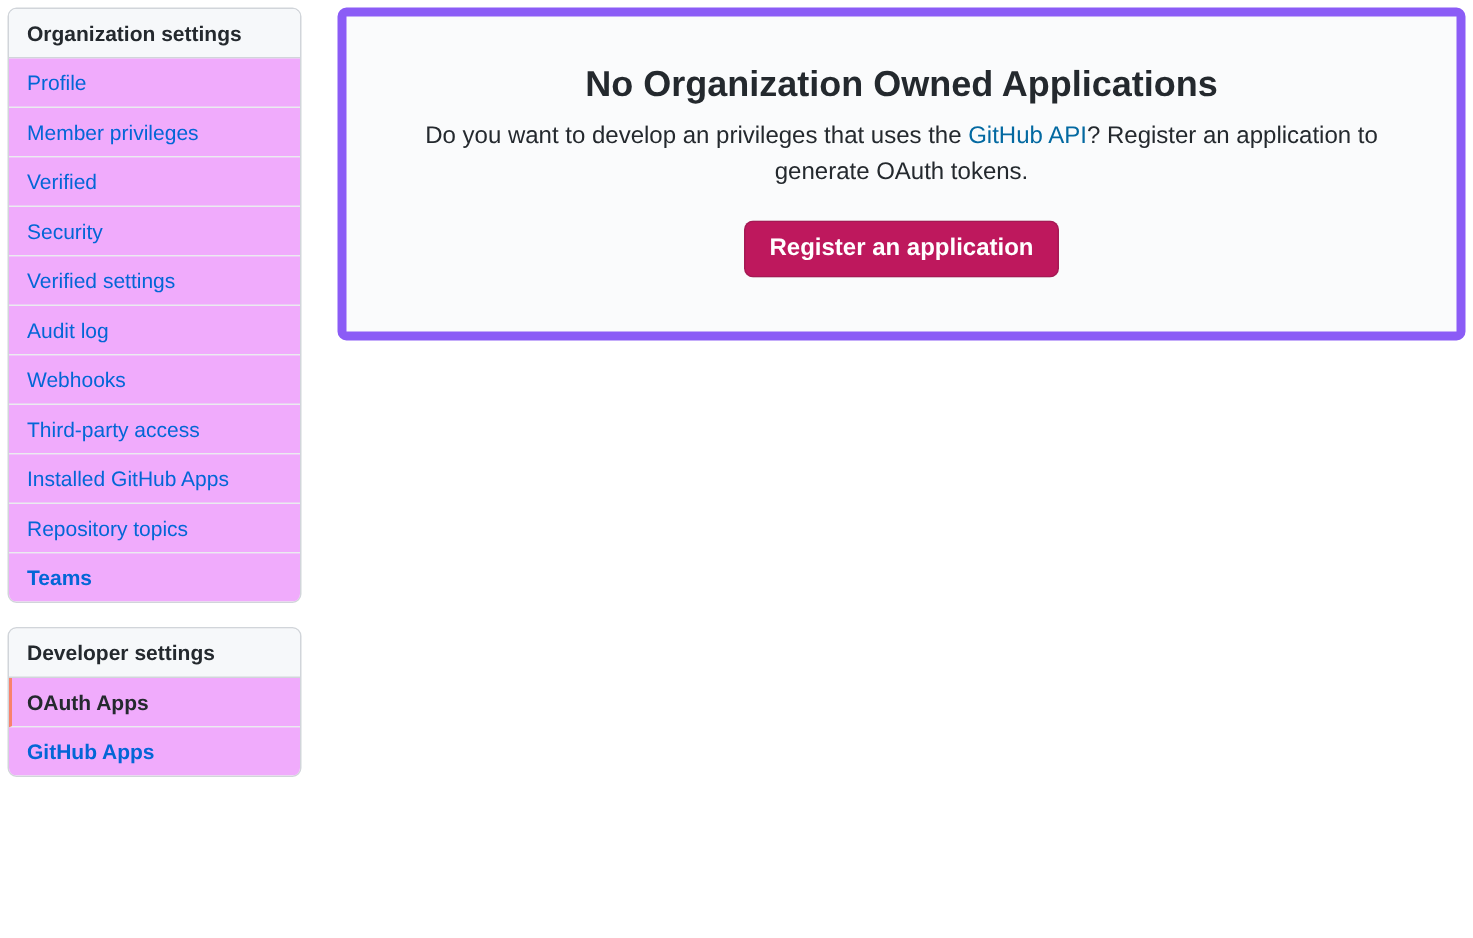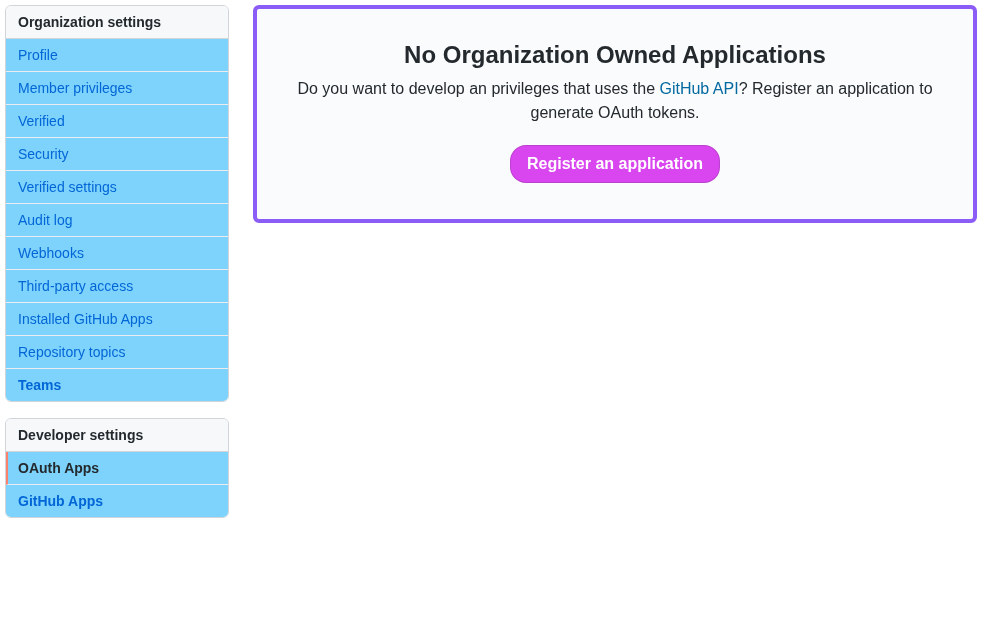--- a/index.html
+++ b/index.html
@@ -13,21 +13,21 @@
       color: #24292e;
       background: #ffffff;
       padding: 5px;
       width: 982px;
     }
     .container {
       display: flex;
       gap: 24px;
     }
     .sidebar {
-      width: 224px;
+      width: 196px;
       flex-shrink: 0;
     }
     .menu-group {
       border: 1px solid #d1d5da;
       border-radius: 6px;
       margin-bottom: 16px;
       overflow: hidden;
     }
     .menu-header {
       padding: 8px 12px;
@@ -38,39 +38,39 @@
       font-size: 14px;
     }
     .menu-item {
       display: block;
       padding: 8px 12px;
       color: #0366d6;
       text-decoration: none;
       cursor: pointer;
       border-bottom: 1px solid #eaecef;
       font-size: 14px;
-      background: #7dd3fc;
+      background: #f0abfc;
     }
     .menu-item:last-child {
       border-bottom: none;
       font-weight: bold;
     }
     .menu-item.active {
       font-weight: 600;
       color: #24292e;
       cursor: default;
       border-left: 2px solid #f9826c;
       padding-left: 10px;
     }
     .main {
       flex: 1;
     }
     .blankslate {
       background: #fafbfc;
-      border: 4px solid #8b5cf6;
+      border: 6px solid #8b5cf6;
       border-radius: 6px;
       padding: 32px 32px 36px;
       text-align: center;
     }
     .blankslate h2 {
       font-size: 24px;
       font-weight: 600;
       color: #24292e;
       margin-bottom: 8px;
     }
@@ -83,23 +83,23 @@
     .blankslate a.inline-link {
       color: #0369a1;
       text-decoration: none;
     }
     .btn-primary {
       display: inline-block;
       padding: 8px 16px;
       font-size: 16px;
       font-weight: 600;
       color: #ffffff;
-      background-color: #d946ef;
+      background-color: #be185d;
       border: 1px solid rgba(27,31,35,0.15);
-      border-radius: 16px;
+      border-radius: 6px;
       cursor: pointer;
       text-decoration: none;
       line-height: 20px;
     }
   </style>
 </head>
 <body>
 
 <div class="container">
   <aside class="sidebar">

